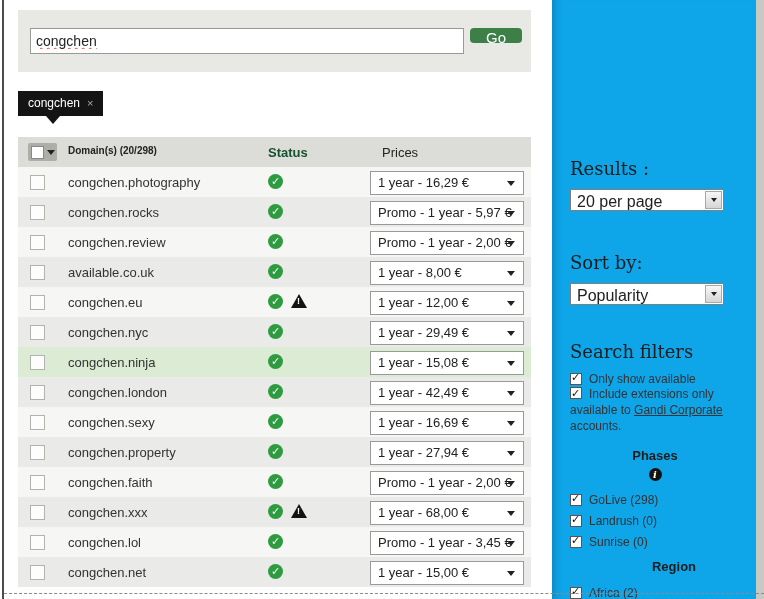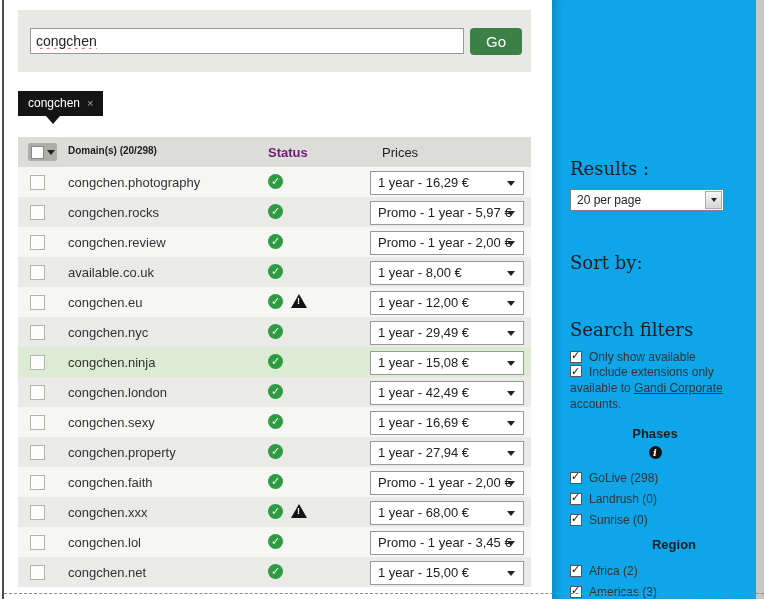--- a/index.html
+++ b/index.html
@@ -9,21 +9,21 @@
   .left-edge{position:absolute;left:2px;top:0;width:2px;height:599px;background:#4c4c4a;}
   .right-strip{position:absolute;right:0;top:0;width:8px;height:599px;background:#c9c9c4;}
   .bottom-dash{position:absolute;left:4px;right:0;top:593px;border-top:1px dashed #8b8b8b;}
 
   
   .main{position:absolute;left:18px;top:0;width:513px;}
   .search-panel{position:absolute;left:0;top:10px;width:513px;height:62px;background:#e8e8e5;}
   .search-input{position:absolute;left:12px;top:18px;width:422px;height:22px;border:1px solid #999;
         background:#fff;font:14px "Liberation Sans",sans-serif;color:#222;padding:1px 5px;
         text-decoration:underline wavy #e0442e 1px;text-decoration-skip-ink:none;outline:none;}
-  .go-btn{position:absolute;left:452px;top:18px;width:52px;height:27px;background:#3c8047;
+  .go-btn{position:absolute;left:452px;top:18px;width:52px;height:15px;background:#3c8047;
         border:none;border-radius:4px;color:#fff;font:15px "Liberation Sans",sans-serif;cursor:pointer;}
 
   .tag{position:absolute;left:0;top:91px;height:25px;background:#141414;color:#fff;
         font-size:12px;line-height:25px;padding:0 10px;white-space:nowrap;}
   .tag .x{color:#a9a9a9;margin-left:7px;font-size:11px;cursor:pointer;}
   .tag-pointer{position:absolute;left:28px;top:116px;width:0;height:0;
         border-left:7px solid transparent;border-right:7px solid transparent;border-top:8px solid #141414;}
 
   
   .tbl{position:absolute;left:0;top:137px;width:513px;}
@@ -31,21 +31,21 @@
   .tr.head{background:#dcdcd8;}
   .tr.odd{background:#f6f6f4;}
   .tr.even{background:#eaeae8;}
   .tr.hl{background:#dcecd4;}
   .hdr-check{position:absolute;left:10px;top:6px;width:29px;height:18px;background:#aeaea8;
         border-radius:2px;display:flex;align-items:center;justify-content:center;gap:3px;cursor:pointer;}
   .hdr-check .box{width:11px;height:11px;background:#fff;border:1px solid #888;}
   .arrow-down{width:0;height:0;border-left:4px solid transparent;border-right:4px solid transparent;
         border-top:5px solid #222;}
   .col-domain-h{position:absolute;left:50px;top:8px;font-size:10px;font-weight:bold;color:#222;}
-  .col-status-h{position:absolute;left:250px;top:8px;font-size:13px;font-weight:bold;color:#701a75;}
+  .col-status-h{position:absolute;left:250px;top:8px;font-size:13px;font-weight:bold;color:#14532d;}
   .col-prices-h{position:absolute;left:364px;top:8px;font-size:13px;font-weight:normal;color:#222;}
 
   .row-cbx{position:absolute;left:12px;top:8px;width:13px;height:13px;background:#fdfdfd;
         border:1px solid #b3b3ad;cursor:pointer;}
   .row-domain{position:absolute;left:50px;top:8px;font-size:13px;color:#333;}
   .ok-ic{position:absolute;left:250px;top:7px;width:15px;height:15px;border-radius:50%;
         background:#2e9b40;color:#fff;font-size:11px;font-weight:bold;line-height:15px;text-align:center;}
   .warn-ic{position:absolute;left:273px;top:7px;width:0;height:0;
         border-left:8px solid transparent;border-right:8px solid transparent;border-bottom:14px solid #131313;}
   .warn-ic::after{content:"!";position:absolute;left:-2px;top:2px;color:#fff;
@@ -55,21 +55,21 @@
   .price-sel .txt{position:absolute;left:7px;top:3px;font-size:13px;color:#222;white-space:nowrap;}
   .price-sel .arrow-down{position:absolute;right:8px;top:9px;}
 
   
   .sidebar{position:absolute;left:552px;top:0;width:204px;height:599px;background:#0ea5e9;
         box-shadow:inset 10px 0 10px -8px rgba(0,0,0,0.22);}
   .sb-inner{padding:158px 0 0 18px;width:170px;}
   .sb-h{font-family:"DejaVu Serif",serif;font-size:18px;color:#1d1d1d;margin:0 0 10px 0;font-weight:normal;}
   .win-select{position:relative;width:152px;height:20px;background:#fff;border:1px solid #7f7f7f;
         margin-bottom:0;cursor:pointer;}
-  .win-select .wtxt{position:absolute;left:6px;top:3px;font-size:12px;color:#222;}
+  .win-select .wtxt{position:absolute;left:6px;top:3px;font-size:16px;color:#222;}
   .win-select .wbtn{position:absolute;right:1px;top:1px;width:15px;height:16px;
         background:linear-gradient(#f7f7f7,#d6d6d6);border:1px solid #a9a9a9;
         display:flex;align-items:center;justify-content:center;}
   .win-select .wbtn .arrow-down{border-left-width:3px;border-right-width:3px;border-top-width:4px;}
   .gap1{height:41px;} .gap2{height:36px;}
   .cbx-row{display:flex;align-items:center;}
   .cbx{flex:none;width:10px;height:10px;border:1px solid #555;background:#fff;position:relative;
         margin-right:7px;cursor:pointer;}
   .cbx::after{content:"✓";position:absolute;left:0px;top:-3px;font-size:11px;font-weight:bold;color:#111;}
   .cbx-label{font-size:12px;color:#333;}
@@ -246,20 +246,26 @@
       <h2 class="sb-h">Results :</h2>
       <div class="win-select">
         <span class="wtxt">20 per page</span>
         <span class="wbtn">
             <span class="arrow-down"></span>
           </span>
       </div>
       <div class="gap1"></div>
 
       <h2 class="sb-h">Sort by:</h2>
+      <div class="win-select">
+        <span class="wtxt">Popularity</span>
+        <span class="wbtn">
+            <span class="arrow-down"></span>
+          </span>
+      </div>
       <div class="gap2"></div>
 
       <h2 class="sb-h">Search filters</h2>
 
       <div class="cbx-row">
         <span class="cbx"></span>
         <span class="cbx-label">Only show available</span>
       </div>
 
       <div class="wrap-filter">

